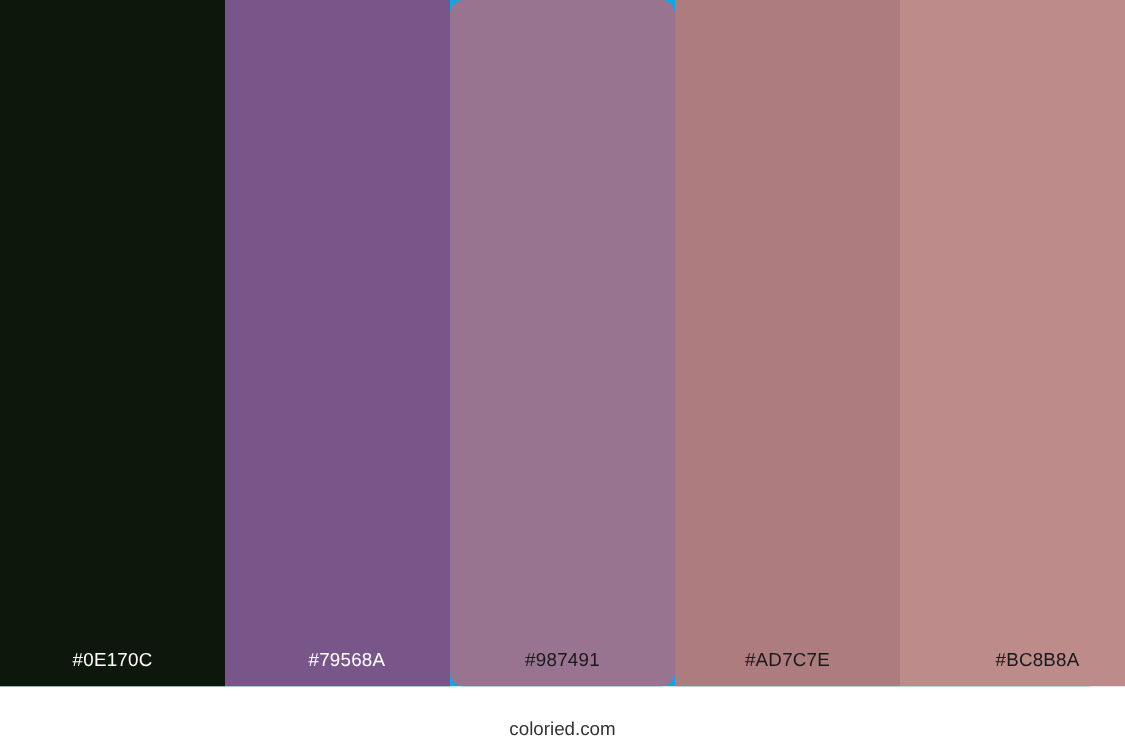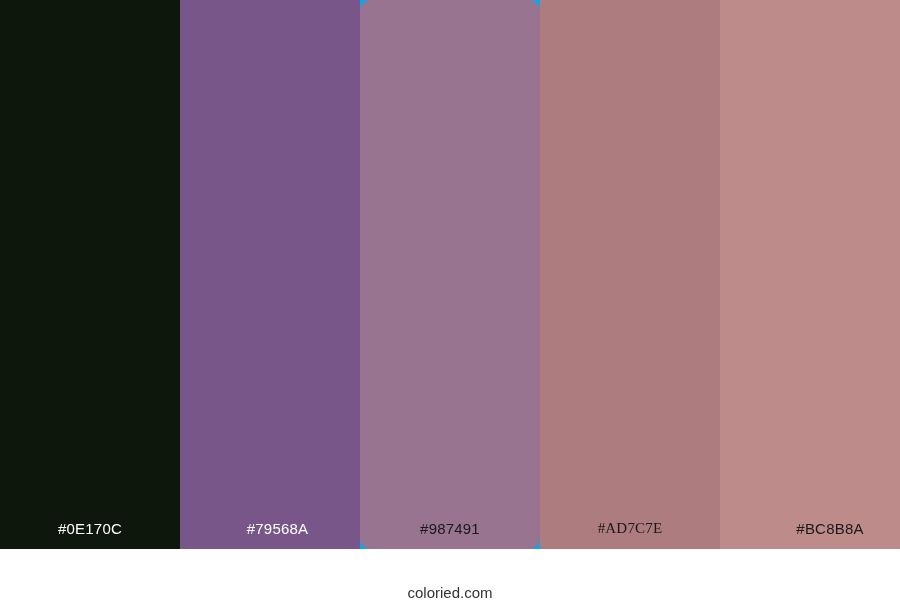--- a/index.html
+++ b/index.html
@@ -47,21 +47,21 @@
     font-family: "Liberation Sans", "DejaVu Sans", sans-serif;
     white-space: nowrap;
   }
   .label-light { color: #ffffff; }
   .label-dark  { color: #1a1a1a; }
   .footer-bar {
     flex: 1 1 auto;
     width: 900px;
     background: #ffffff;
     display: flex;
-    align-items: flex-end;
+    align-items: center;
     justify-content: center;
   }
   .footer-text {
     font-size: 15px;
     line-height: 1;
     color: #333333;
     padding-top: 17px;
     font-family: "Liberation Sans", "DejaVu Sans", sans-serif;
     white-space: nowrap;
   }
@@ -79,21 +79,21 @@
 
     <div class="swatch" style="background-color: rgb(121, 86, 138);">
       <span class="swatch-label label-light" style="color: rgb(255, 255, 255); margin-left: 15px;">#79568A</span>
     </div>
 
     <div class="swatch" style="background-color: rgb(152, 116, 145); border-radius: 11px;">
       <span class="swatch-label label-dark" style="color: rgb(26, 26, 26);">#987491</span>
     </div>
 
     <div class="swatch" style="background-color: rgb(173, 124, 126);">
-      <span class="swatch-label label-dark" style="color: rgb(26, 26, 26); font-family: Liberation Serif, serif;">#AD7C7E</span>
+      <span class="swatch-label label-dark" style="color: rgb(26, 26, 26);">#AD7C7E</span>
     </div>
 
     <div class="swatch" style="background-color: rgb(188, 139, 138);">
       <span class="swatch-label label-dark" style="color: rgb(26, 26, 26); padding-left: 40px;">#BC8B8A</span>
     </div>
 
   </div>
 
   <div class="footer-bar" style="background-color: rgb(255, 255, 255);">
     <span class="footer-text" style="color: rgb(51, 51, 51);">coloried.com</span>

